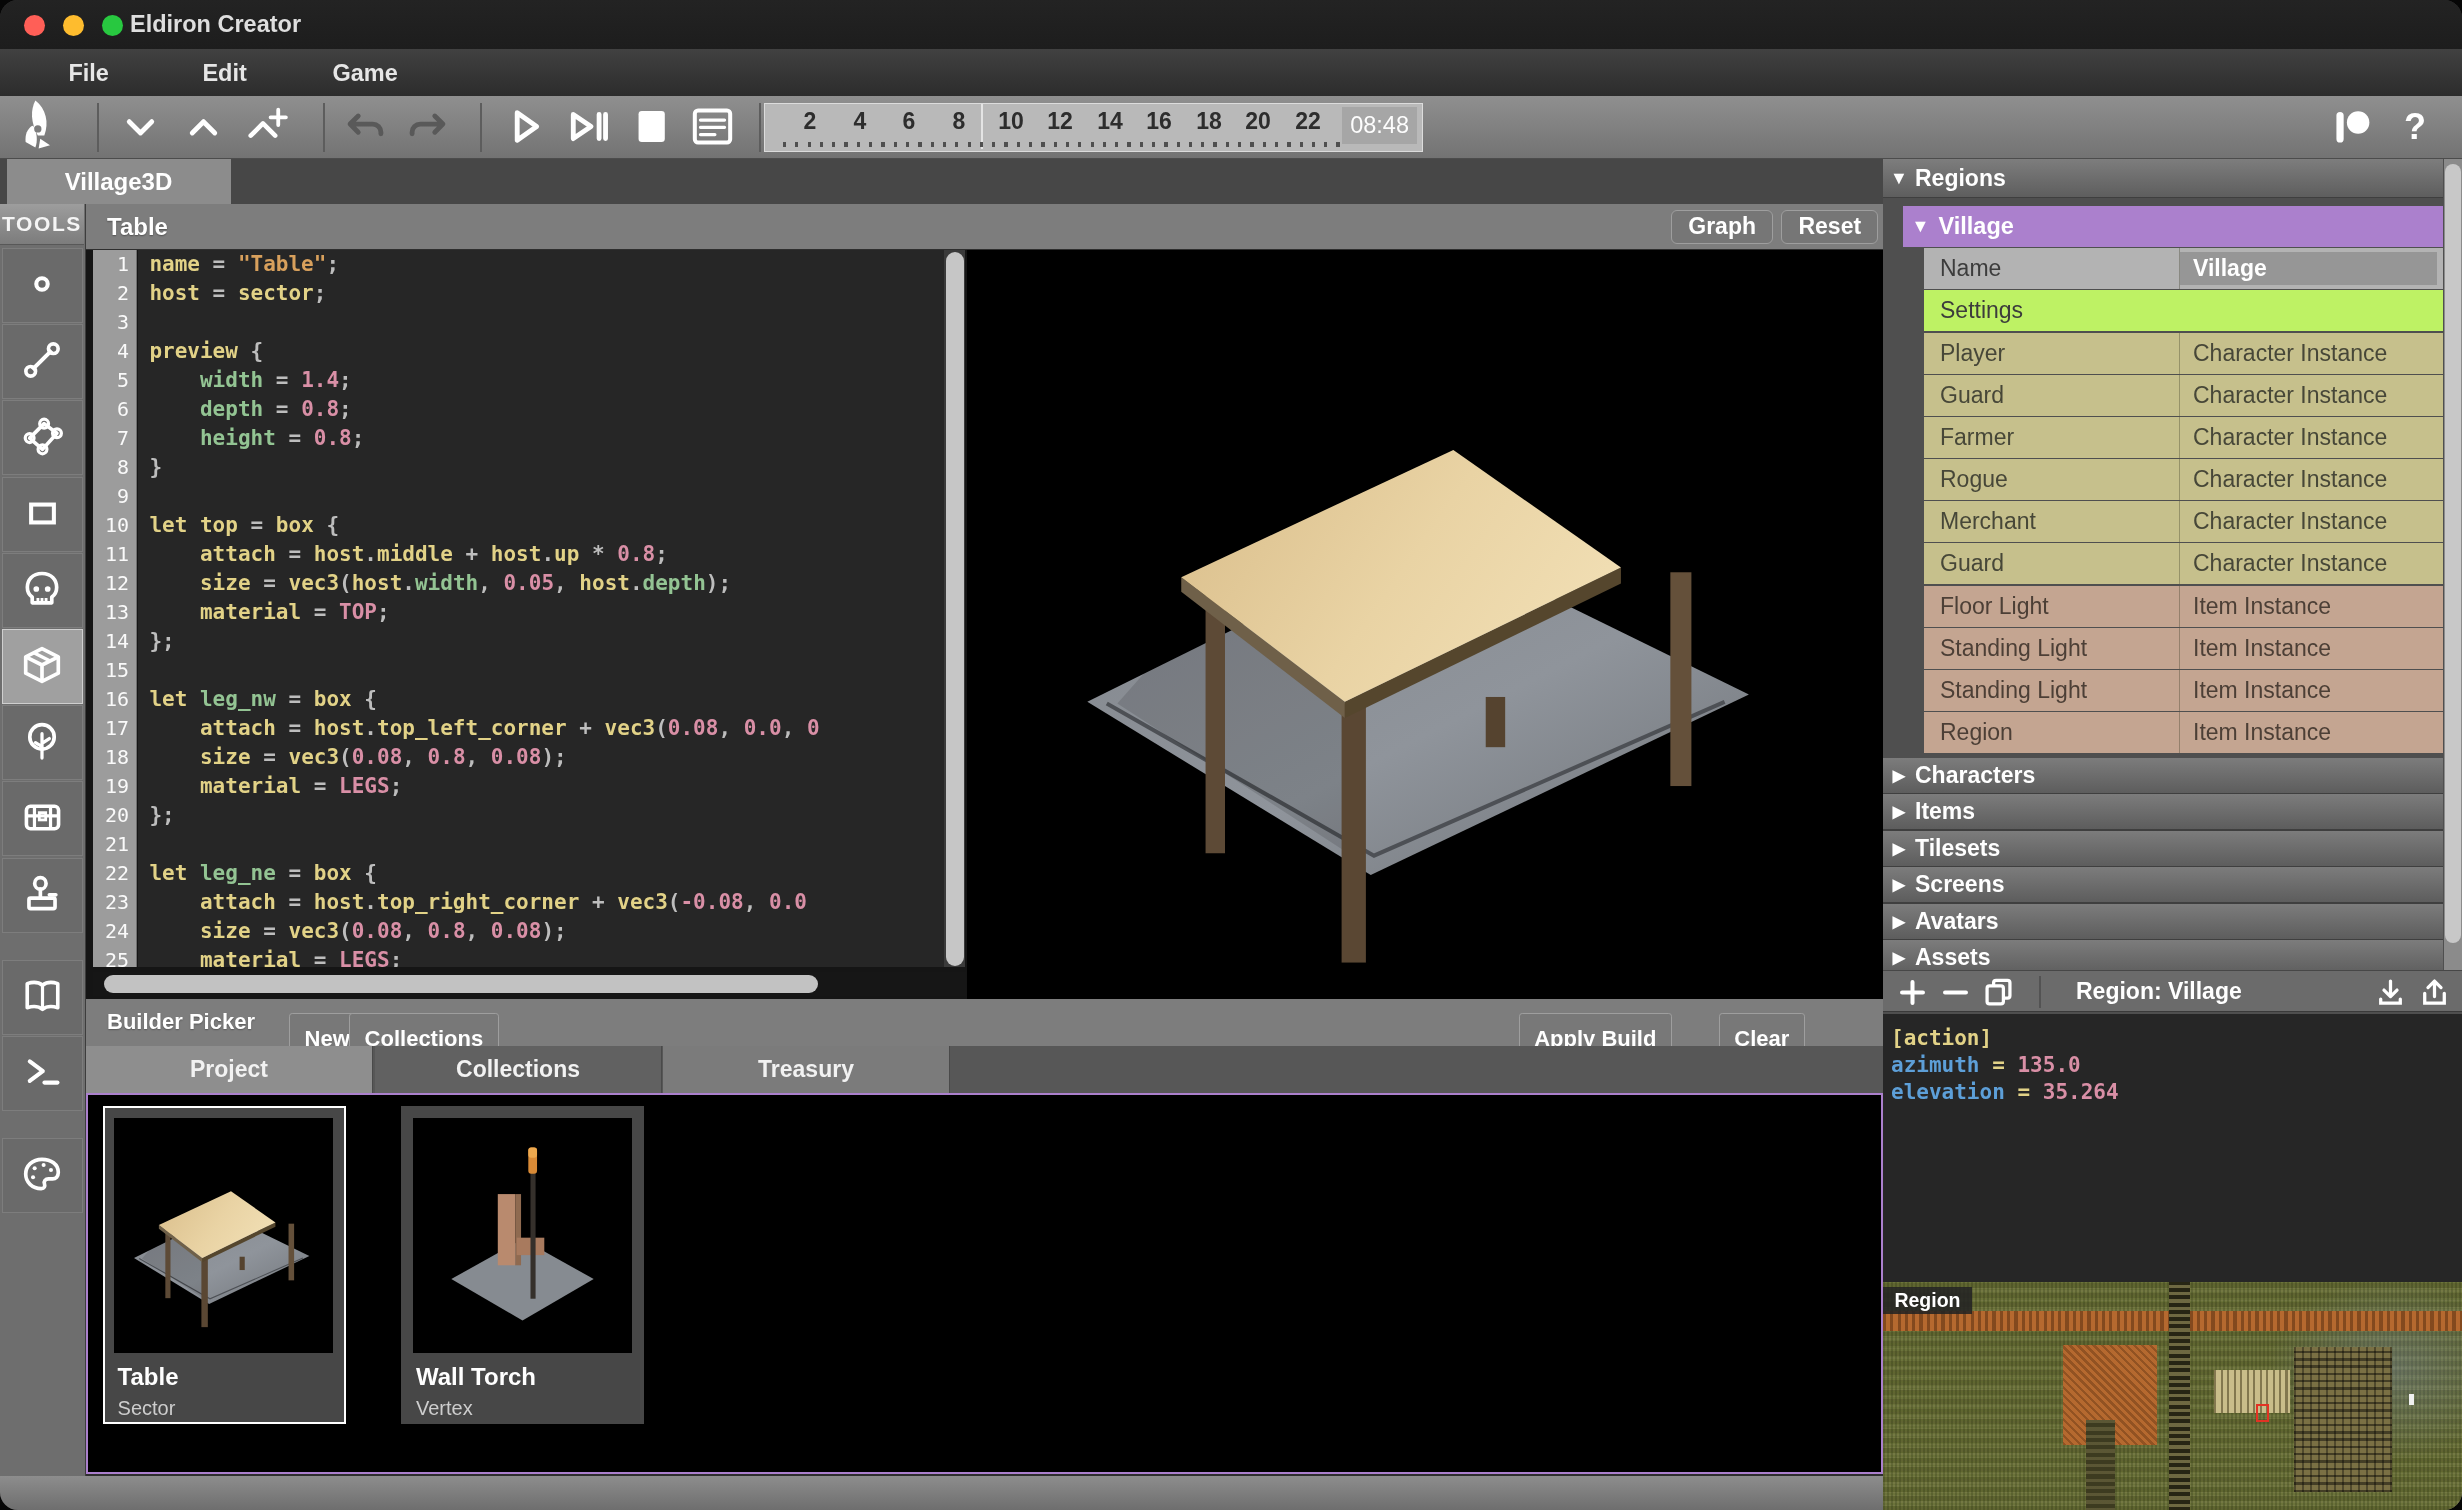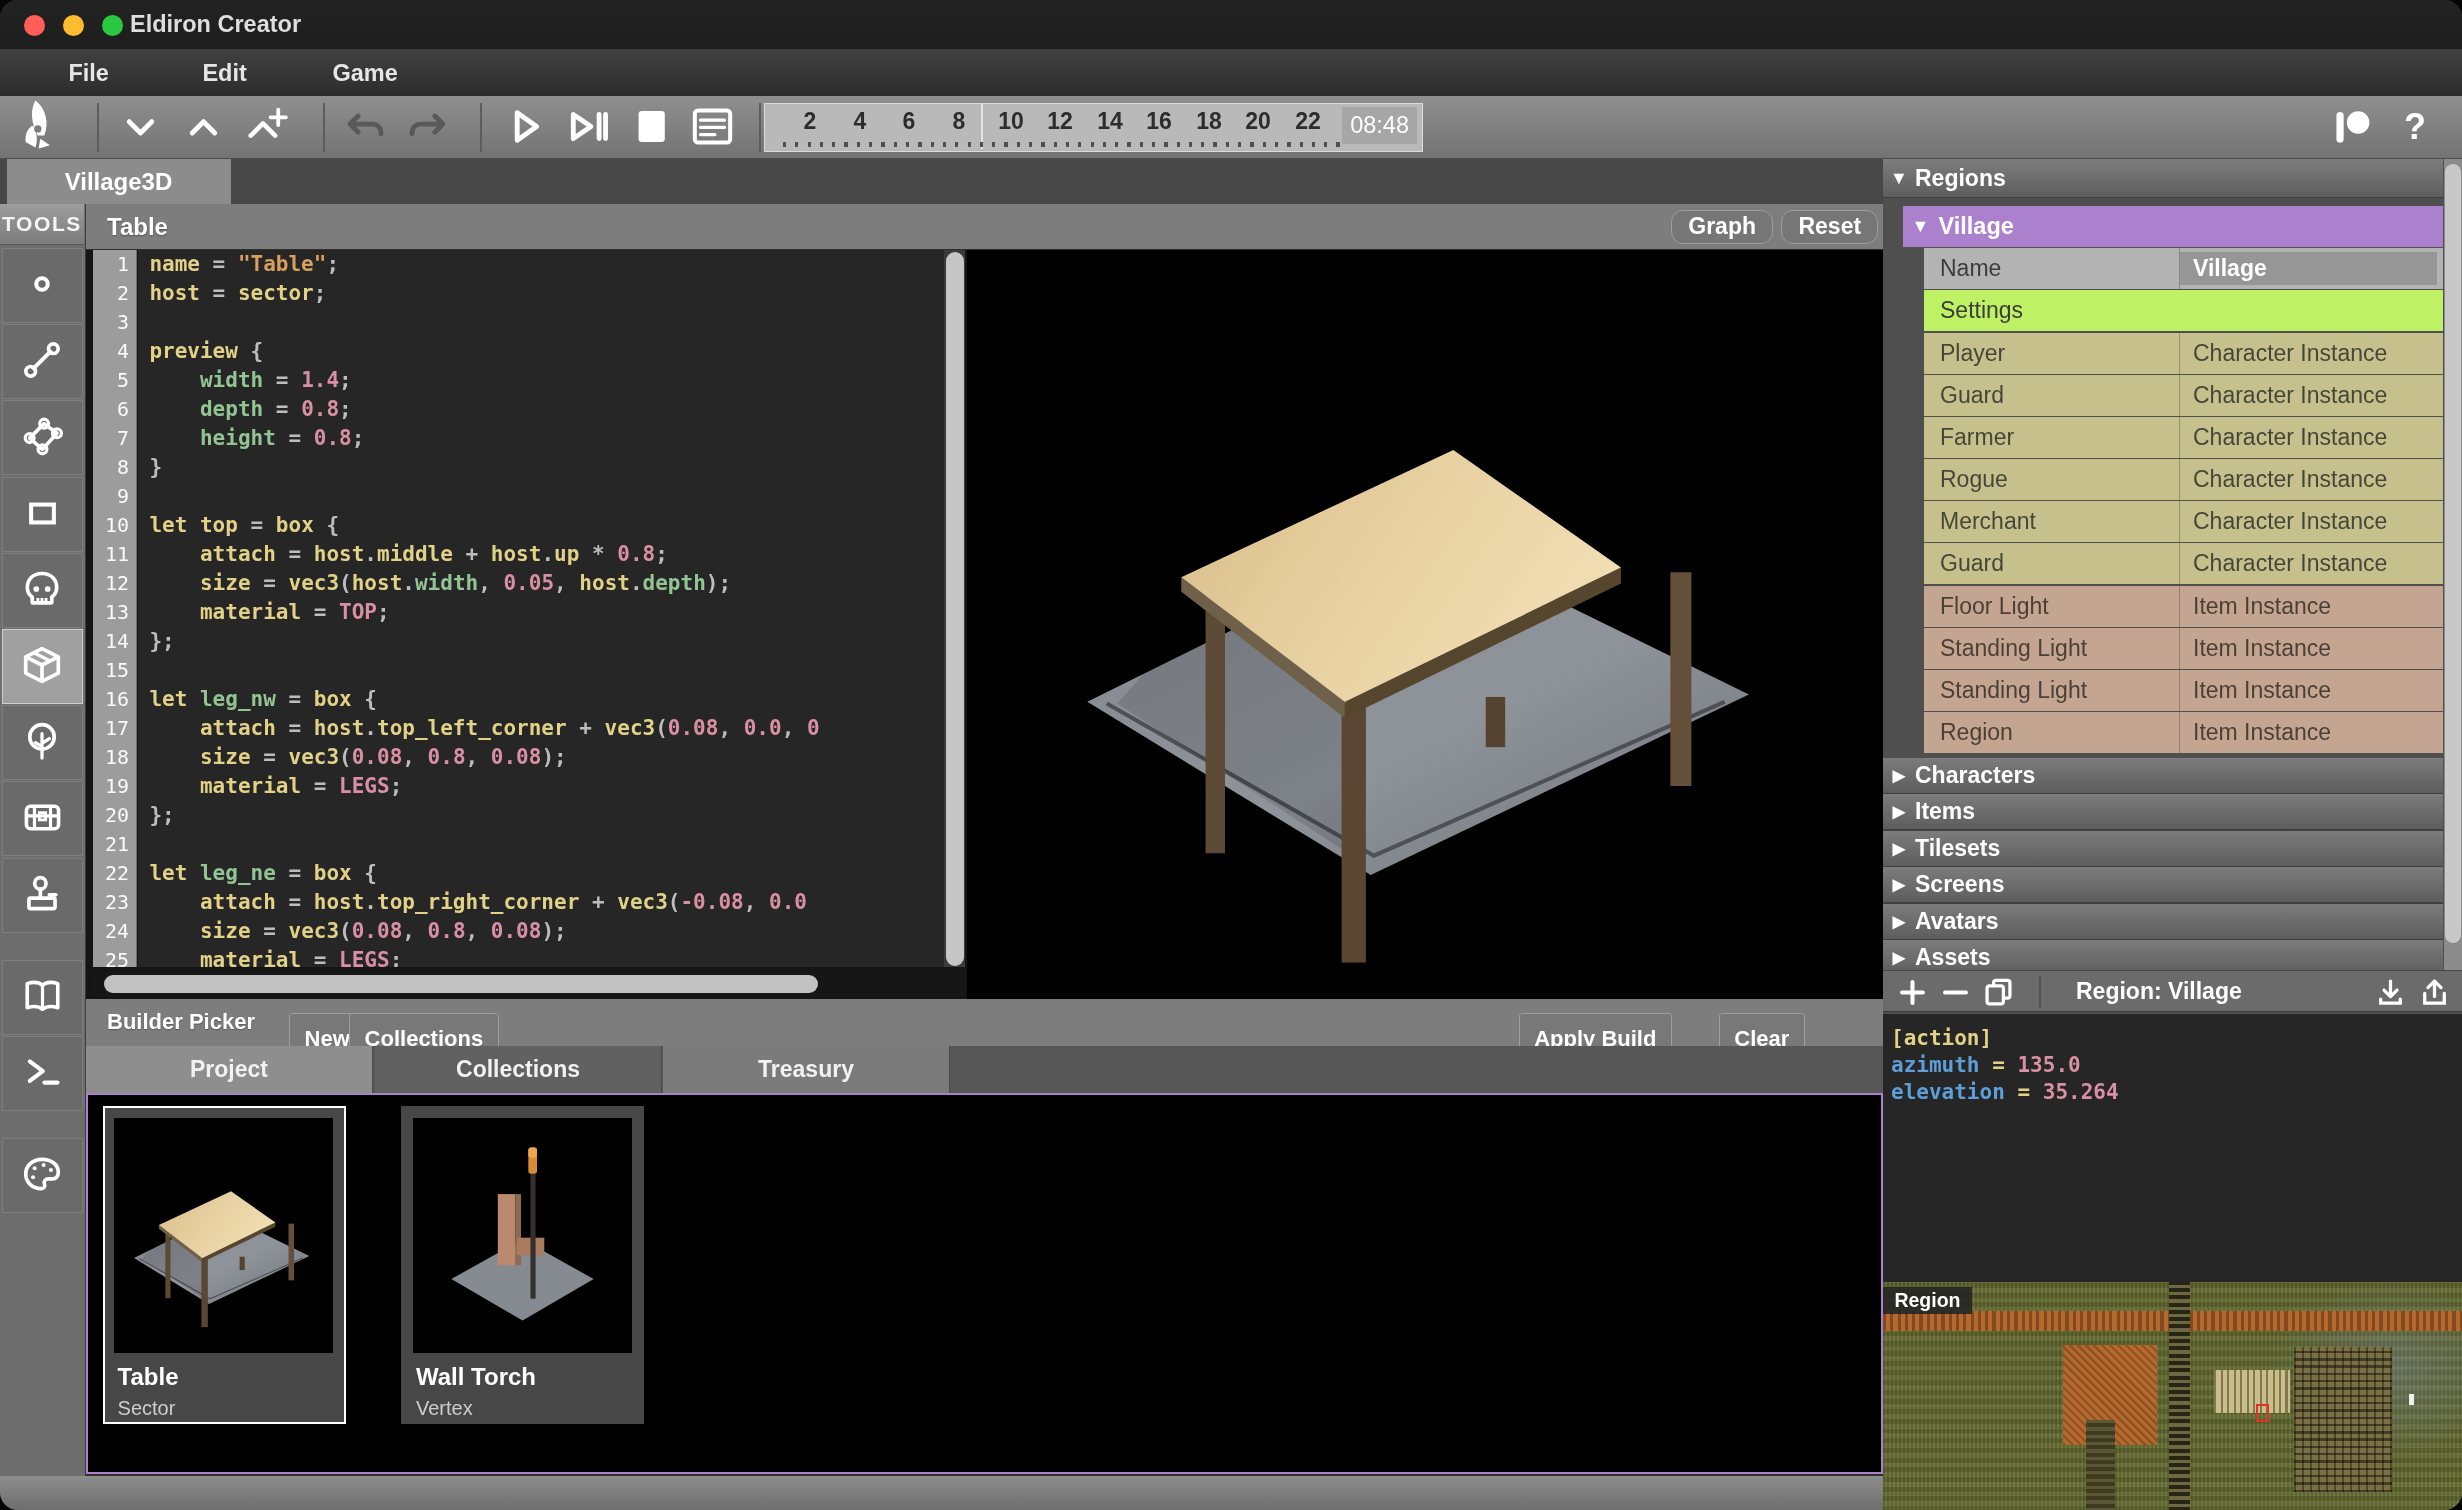--- a/index.html
+++ b/index.html
@@ -40,21 +40,21 @@
   #tools-col{left:0;top:204px;width:86px;height:1272px;background:#6e6e6e;border-right:1.6px solid #3d3d3d;}
   #tools-header{position:absolute;left:0;top:0;width:84px;height:41px;background:linear-gradient(#9d9d9d,#7c7c7c);
     color:#f5f5f5;font-size:21px;font-weight:700;letter-spacing:1.6px;display:flex;align-items:center;justify-content:center;border-bottom:1.6px solid #585858;}
   .tool-btn{position:absolute;left:1.6px;width:81px;height:75px;background:#6a6a6a;border:0.8px solid #7d7d7d;
     display:flex;align-items:center;justify-content:center;color:#f2f2f2;}
   .tool-btn.selected{background:#a0a0a0;border-color:#cfcfcf;}
 
   
   #center-header{left:86px;top:204px;width:1797px;height:45px;background:#7d7d7d;}
   #editor-title{position:absolute;left:21px;top:9px;font-size:24px;font-weight:700;color:#fff;text-shadow:0 0.8px 1.6px rgba(0,0,0,.35);}
-  .hdr-btn{position:absolute;top:5.7px;height:34px;border:1.6px solid #9e9e9e;border-radius:12px;background:#767676;
+  .hdr-btn{position:absolute;top:5.7px;height:34px;border:1.6px solid #9e9e9e;border-radius:6px;background:#767676;
     color:#fff;font-size:23px;font-weight:700;display:flex;align-items:center;justify-content:center;padding:0 16px;}
 
   #editor-body{left:86px;top:250px;width:1797px;height:749px;background:#151515;}
   #gutter{position:absolute;left:6.5px;top:0;width:44px;height:717px;background:#9c9c9c;border-right:1.6px solid #6f6f6f;overflow:hidden;}
   .gut-num{height:29px;line-height:29px;text-align:right;padding-right:6.5px;
     font-family:"DejaVu Sans Mono",monospace;font-size:20px;color:#fafafa;}
   #code-pane{position:absolute;left:52px;top:0;width:806px;height:717px;background:#262626;overflow:hidden;}
   .code-line{height:29px;line-height:29px;white-space:pre;font-family:"DejaVu Sans Mono",monospace;
     font-size:21px;font-weight:700;padding-left:11.4px;}
   #vscroll{position:absolute;left:858px;top:0;width:21px;height:717px;background:#3a3a3a;}

